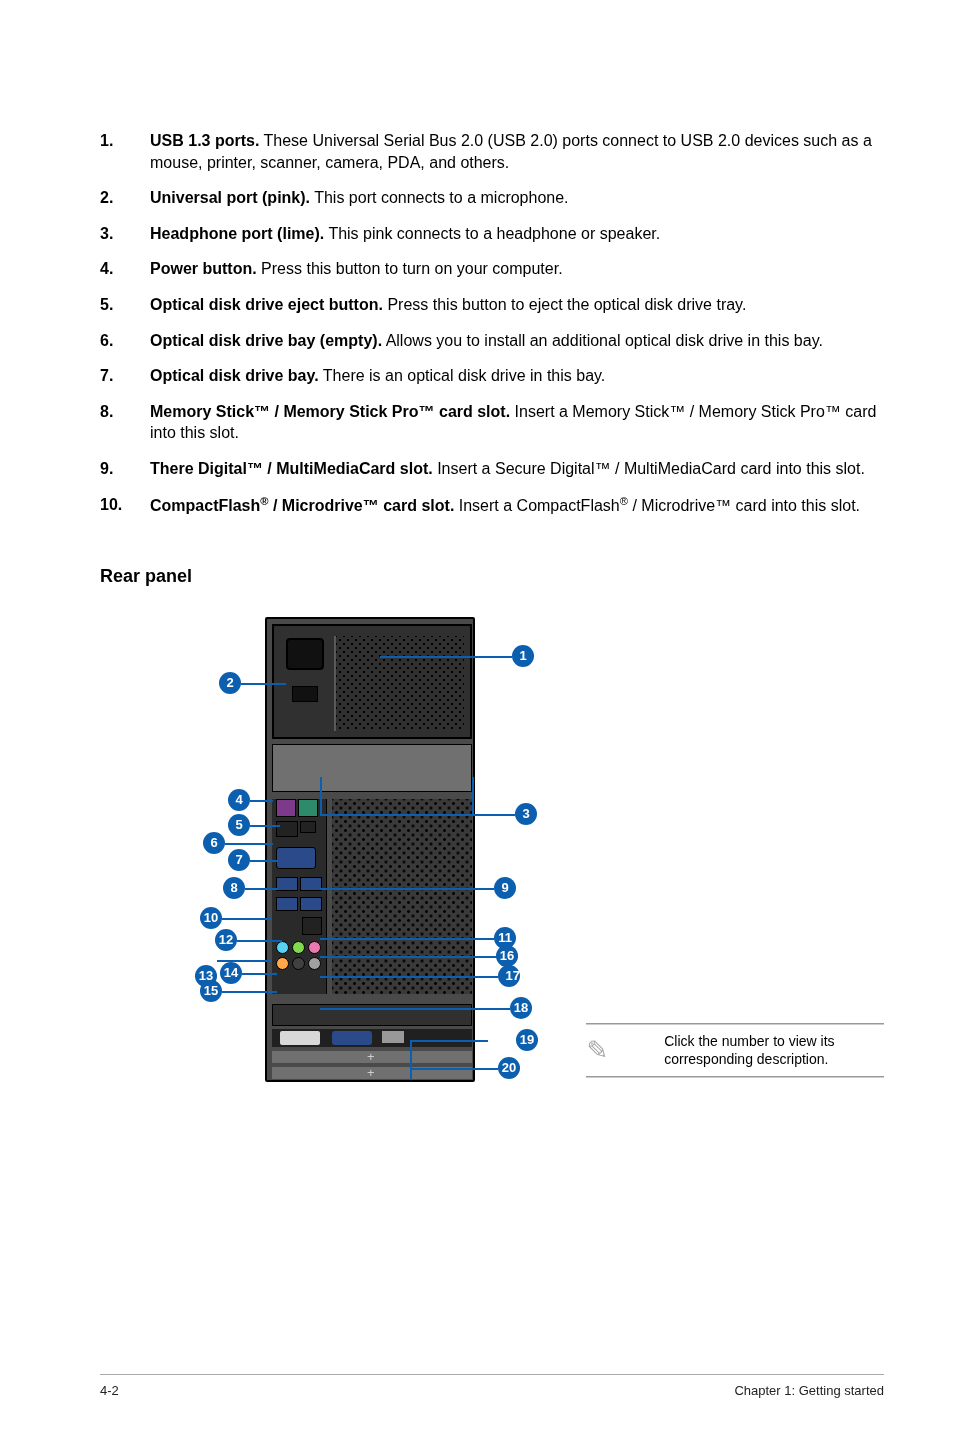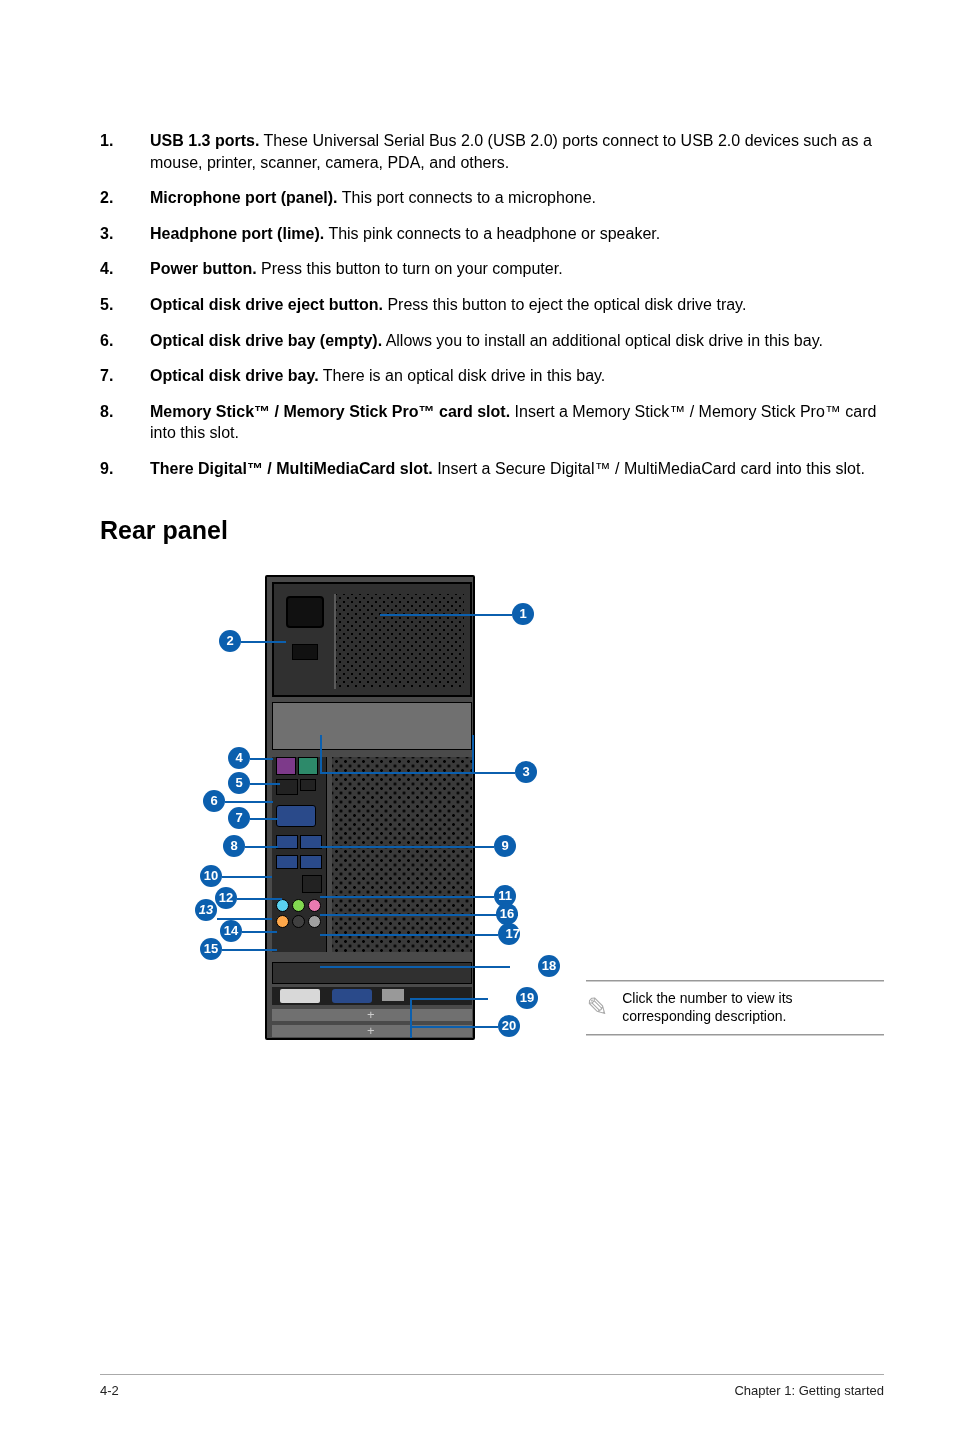--- a/index.html
+++ b/index.html
@@ -3,21 +3,21 @@
 <meta charset="utf-8">
 <style>
   * { box-sizing: border-box; margin: 0; padding: 0; }
   html, body { width: 954px; height: 1438px; background: #fff; font-family: Arial, Helvetica, sans-serif; color: #000; }
   .page { width: 954px; height: 1438px; padding: 130px 70px 40px 100px; position: relative; }
   ol.numbered { list-style: none; }
   ol.numbered > li { display: flex; margin-bottom: 14px; font-size: 16px; line-height: 1.35; }
   ol.numbered .num { flex: 0 0 50px; font-weight: bold; }
   ol.numbered .body { flex: 1; }
   ol.numbered .body .bold { font-weight: bold; }
-  h2.section { font-weight: bold; font-size: 25px; margin-top: 36px; margin-bottom: 30px; }
+  h2.section { font-weight: bold; font-size: 18px; margin-top: 50px; margin-bottom: 30px; }
   .figure-area { display: flex; align-items: flex-end; gap: 40px; }
   .callout-fig { position: relative; width: 450px; height: 500px; }
   .tower { position:absolute; left:165px; top:0; width:210px; height:465px; background:#4a4a4a; border:2px solid #000; border-radius:2px; }
   .psu-frame { position:absolute; left:5px; top:5px; width:200px; height:115px; border:2px solid #000; background:#303030; }
   .psu-grille { position:absolute; left:60px; top:10px; width:130px; height:95px; background:
      radial-gradient(circle, #000 1px, transparent 1.5px) 0 0/8px 8px,
      radial-gradient(circle, #000 1px, transparent 1.5px) 4px 4px/8px 8px,
      #303030; border-left:2px solid #5a5a5a; }
   .psu-outlet { position:absolute; left:12px; top:12px; width:38px; height:32px; border:2px solid #000; border-radius:4px; background:#111; }
   .psu-switch { position:absolute; left:18px; top:60px; width:26px; height:16px; border:1px solid #000; background:#111; }
@@ -54,50 +54,50 @@
   .gpu-hdmi{ position:absolute; left:110px; top:2px; width:22px; height:12px; background:#999; }
   .slot1 { position:absolute; left:5px; top:432px; width:200px; height:12px; background:#707070; }
   .slot2 { position:absolute; left:5px; top:448px; width:200px; height:12px; background:#707070; }
   .slot1::after, .slot2::after { content:"+"; position:absolute; left:95px; top:-2px; color:#ccc; font-size:13px; }
 
   .bub { position:absolute; width:22px; height:22px; border-radius:11px; background:#0b5fae; color:#fff; font:bold 13px/22px Arial; text-align:center; z-index:5; }
   .b1 {left:412px; top:28px;} .b2 {left:119px; top:55px;} .b3 {left:415px; top:186px;}
   .b4 {left:128px; top:172px;} .b5 {left:128px; top:197px;} .b6 {left:103px; top:215px;}
   .b7 {left:128px; top:232px;} .b8 {left:123px; top:260px;} .b9 {left:394px; top:260px;}
   .b10{left:100px; top:290px;} .b11{left:394px; top:310px;} .b12{left:115px; top:312px;}
-  .b13{left:95px;  top:324px;font-style:italic;} .b14{left:120px; top:345px;} .b15{left:100px; top:363px;}
-  .b16{left:396px; top:328px;} .b17{left:398px; top:348px;text-align:right;} .b18{left:410px; top:380px;margin-left:28px;}
+  .b13{left:95px;  top:348px;} .b14{left:120px; top:345px;} .b15{left:100px; top:363px;}
+  .b16{left:396px; top:328px;} .b17{left:398px; top:348px;text-align:right;} .b18{left:410px; top:380px;}
   .b19{left:388px; top:412px;margin-left:28px;} .b20{left:398px; top:440px;}
 
   .lead { position:absolute; background:#0b5fae; z-index:3; }
   .hl { height:2px; } .vl { width:2px; }
 
   .note-box { width: 300px; margin-bottom: 40px; }
   .note-rule { height:1px; background:#999; box-shadow:0 1px 0 #ccc; }
   .note-row { display:flex; align-items:center; gap:14px; padding:8px 0; }
   .pen-icon { font-size:26px; color:#aaa; }
-  .note-text { font-size:14px; line-height:1.3; }
+  .note-text { font-size:14px; line-height:1.3;margin-left:42px; }
 
   .footer { position:absolute; left:100px; right:70px; bottom:40px; border-top:1px solid #aaa; padding-top:8px; display:flex; justify-content:space-between; font-size:13px; color:#222; }
 
   sup { font-size:0.7em; }
 </style>
 </head>
 <body>
 
 <div class="page">
 
   <ol class="numbered">
     <li>
         <span class="num">1.</span>
         <span class="body"><span class="bold">USB 1.3 ports.</span><span> These Universal Serial Bus 2.0 (USB 2.0) ports connect to USB 2.0 devices such as a mouse, printer, scanner, camera, PDA, and others.</span></span>
       </li>
     <li>
         <span class="num">2.</span>
-        <span class="body"><span class="bold">Microphone port (panel).</span><span> This port connects to a microphone.</span></span>
+        <span class="body"><span class="bold">Universal port (pink).</span><span> This port connects to a microphone.</span></span>
       </li>
     <li>
         <span class="num">3.</span>
         <span class="body"><span class="bold">Headphone port (lime).</span><span> This pink connects to a headphone or speaker.</span></span>
       </li>
     <li>
         <span class="num">4.</span>
         <span class="body"><span class="bold">Power button.</span><span> Press this button to turn on your computer.</span></span>
       </li>
     <li>
@@ -113,20 +113,26 @@
         <span class="body"><span class="bold">Optical disk drive bay.</span><span> There is an optical disk drive in this bay.</span></span>
       </li>
     <li>
         <span class="num">8.</span>
         <span class="body"><span class="bold">Memory Stick™ / Memory Stick Pro™ card slot.</span><span> Insert a Memory Stick™ / Memory Stick Pro™ card into this slot.</span></span>
       </li>
     <li>
         <span class="num">9.</span>
         <span class="body"><span class="bold">There Digital™ / MultiMediaCard slot.</span><span> Insert a Secure Digital™ / MultiMediaCard card into this slot.</span></span>
       </li>
+    <li>
+      <span class="num">10.</span>
+      <span class="body">
+        <span class="bold"><span>CompactFlash</span><sup>®</sup><span> / Microdrive™ card slot.</span></span><span><span> Insert a CompactFlash</span><sup>®</sup><span> / Microdrive™ card into this slot.</span></span>
+      </span>
+    </li>
   </ol>
 
   <h2 class="section">Rear panel</h2>
 
   <div class="figure-area">
     <div class="callout-fig">
 
       <div class="tower">
         <div class="psu-frame">
           <div class="psu-grille"></div>

